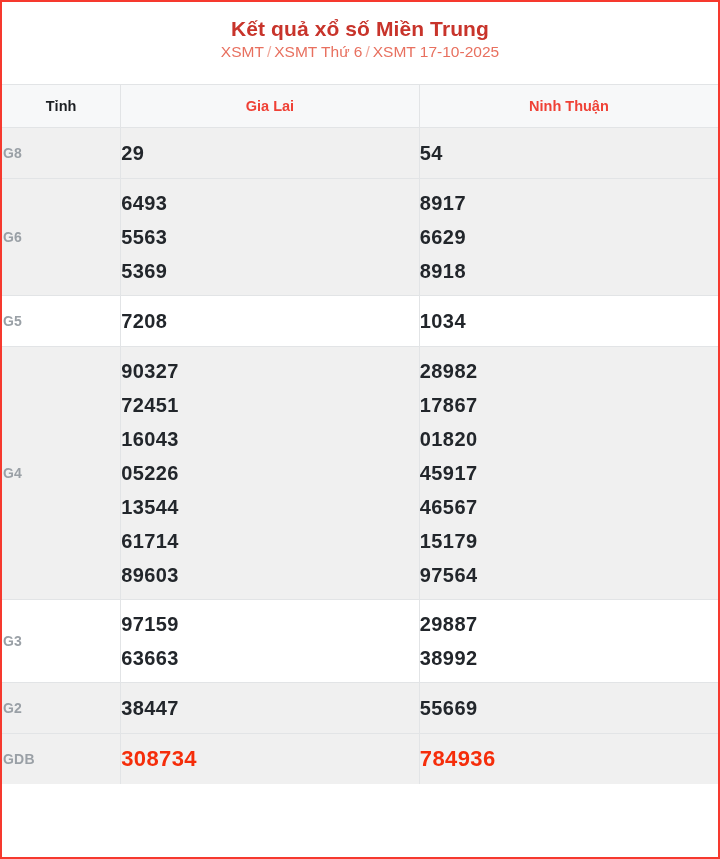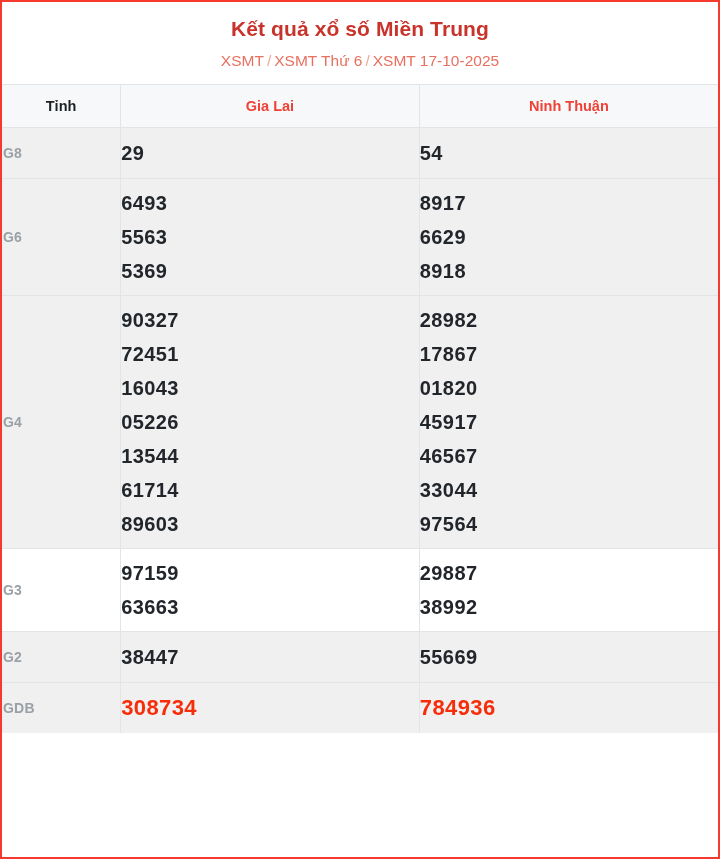--- a/index.html
+++ b/index.html
@@ -36,21 +36,20 @@
   }
   .card-title {
     margin: 0;
     font-size: 21px;
     font-weight: bold;
     color: #c8342b;
     letter-spacing: 0.1px;
     line-height: 26px;
   }
   .breadcrumb {
-    margin-top: 9px;
     font-size: 15.5px;
     line-height: 20px;
     color: #e8705f;
     white-space: nowrap;
   }
   .breadcrumb .crumb {
     color: #e8705f;
     text-decoration: none;
   }
   .breadcrumb .sep {
@@ -154,38 +153,47 @@
             <span class="num">6493</span>
             <span class="num">5563</span>
             <span class="num">5369</span>
           </td>
           <td class="g-nums">
             <span class="num">8917</span>
             <span class="num">6629</span>
             <span class="num">8918</span>
           </td>
         </tr>
+        <tr class="stripe-white single">
+          <td class="g-label">G5</td>
+          <td class="g-nums">
+            <span class="num">7208</span>
+          </td>
+          <td class="g-nums">
+            <span class="num">1034</span>
+          </td>
+        </tr>
         <tr class="stripe-grey">
           <td class="g-label">G4</td>
           <td class="g-nums">
             <span class="num">90327</span>
             <span class="num">72451</span>
             <span class="num">16043</span>
             <span class="num">05226</span>
             <span class="num">13544</span>
             <span class="num">61714</span>
             <span class="num">89603</span>
           </td>
           <td class="g-nums">
             <span class="num">28982</span>
             <span class="num">17867</span>
             <span class="num">01820</span>
             <span class="num">45917</span>
             <span class="num">46567</span>
-            <span class="num">33044</span>
+            <span class="num">15179</span>
             <span class="num">97564</span>
           </td>
         </tr>
         <tr class="stripe-white">
           <td class="g-label">G3</td>
           <td class="g-nums">
             <span class="num">97159</span>
             <span class="num">63663</span>
           </td>
           <td class="g-nums">

